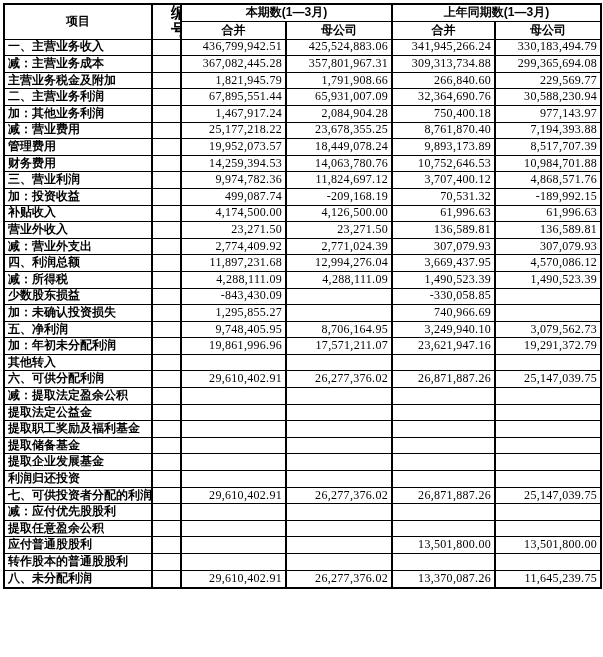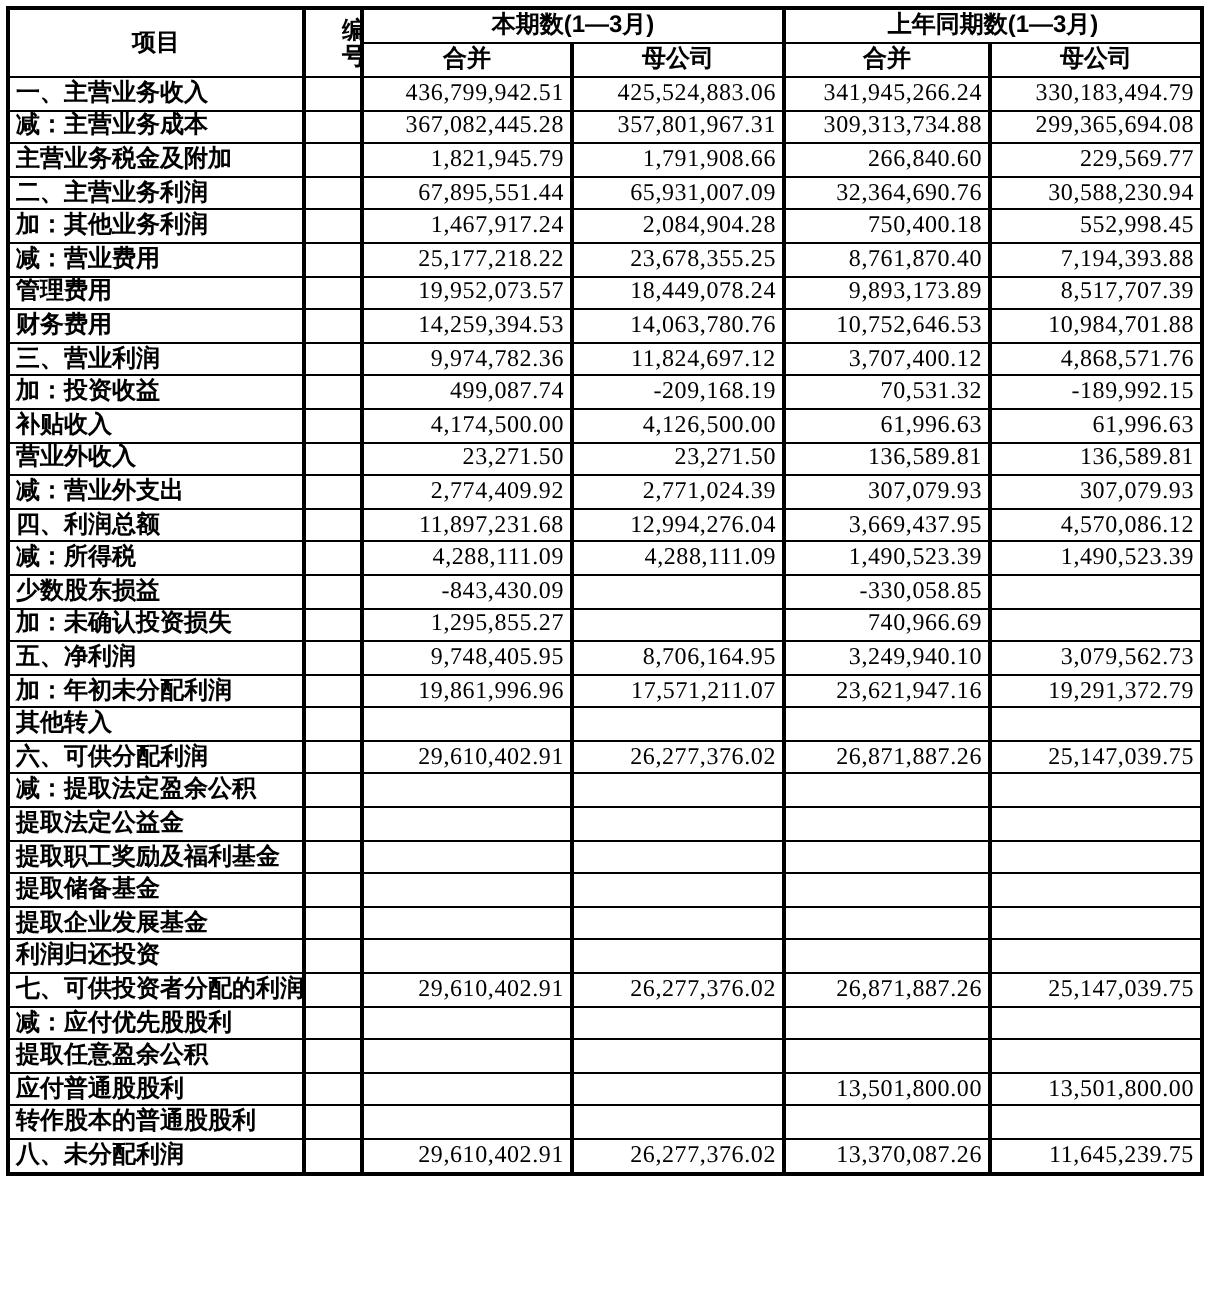--- a/index.html
+++ b/index.html
@@ -20,21 +20,21 @@
     padding:0 3px;
     font-size:12px;
     line-height:1.15;
     white-space:nowrap;
     overflow:hidden;
     background:#fff;
   }
   table{border:2px solid #000;}
   thead th{height:16px;text-align:center;font-weight:bold;
     font-family:"Liberation Sans","DejaVu Sans",sans-serif;font-size:12px;}
-  th.num-hdr{font-size:12px;line-height:1.05;padding:0 18px;margin-top:21px;}
+  th.num-hdr{font-size:16px;line-height:1.05;padding:0 18px;margin-top:21px;}
   td.item{
     text-align:left;font-weight:bold;
     font-family:Liberation Sans, sans-serif;
     font-size:12px;
   }
   td.code{width:29px;}
   td.num{text-align:right;font-weight:normal;letter-spacing:0.3px;}
   col.c-item{width:148px;}
   col.c-code{width:29px;}
   col.c-a{width:105px;}
@@ -100,21 +100,21 @@
         <td class="num">65,931,007.09</td>
         <td class="num">32,364,690.76</td>
         <td class="num">30,588,230.94</td>
       </tr>
       <tr>
         <td class="item">加：其他业务利润</td>
         <td class="code"></td>
         <td class="num">1,467,917.24</td>
         <td class="num">2,084,904.28</td>
         <td class="num">750,400.18</td>
-        <td class="num">552,998.45</td>
+        <td class="num">977,143.97</td>
       </tr>
       <tr>
         <td class="item">减：营业费用</td>
         <td class="code"></td>
         <td class="num">25,177,218.22</td>
         <td class="num">23,678,355.25</td>
         <td class="num">8,761,870.40</td>
         <td class="num">7,194,393.88</td>
       </tr>
       <tr>

